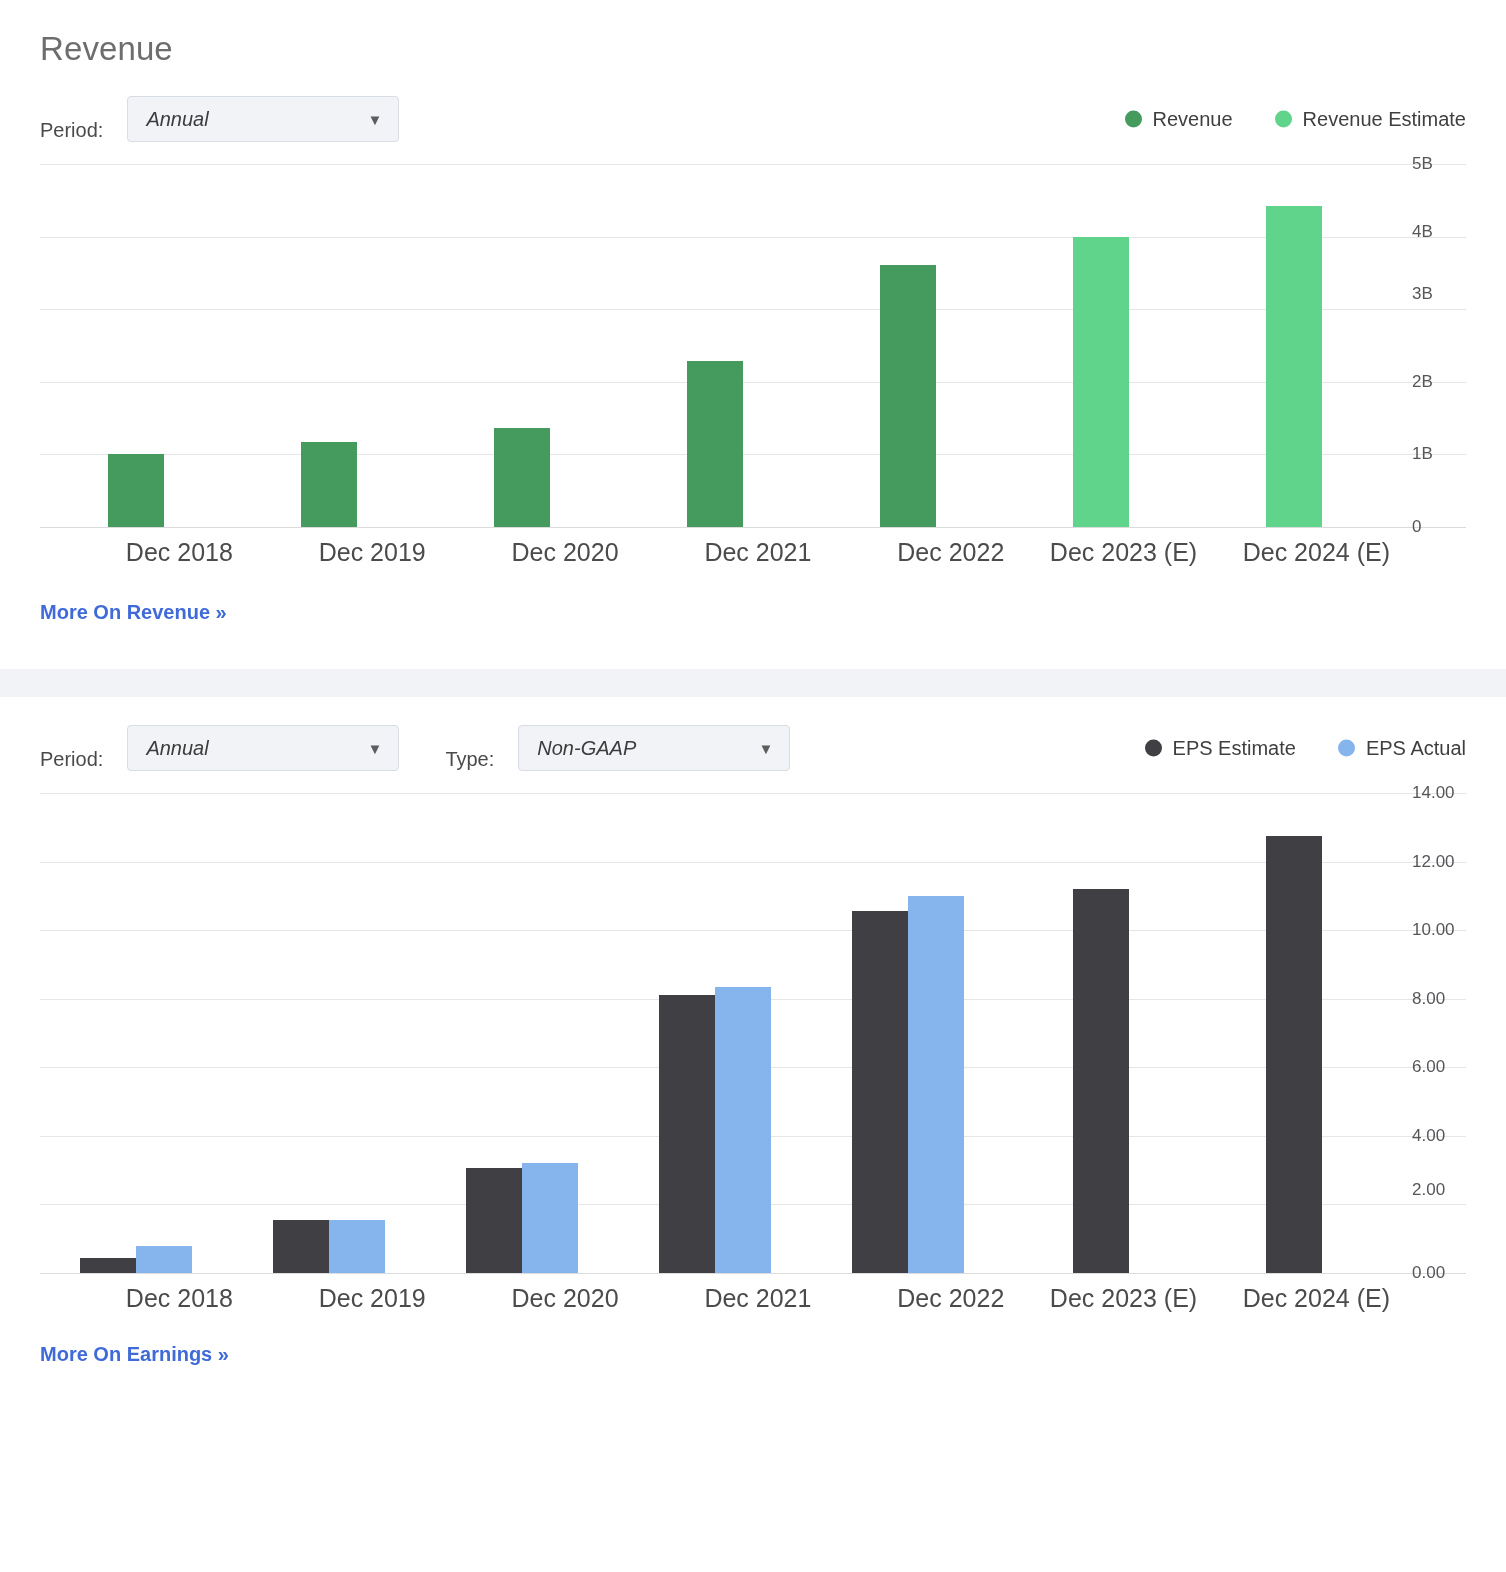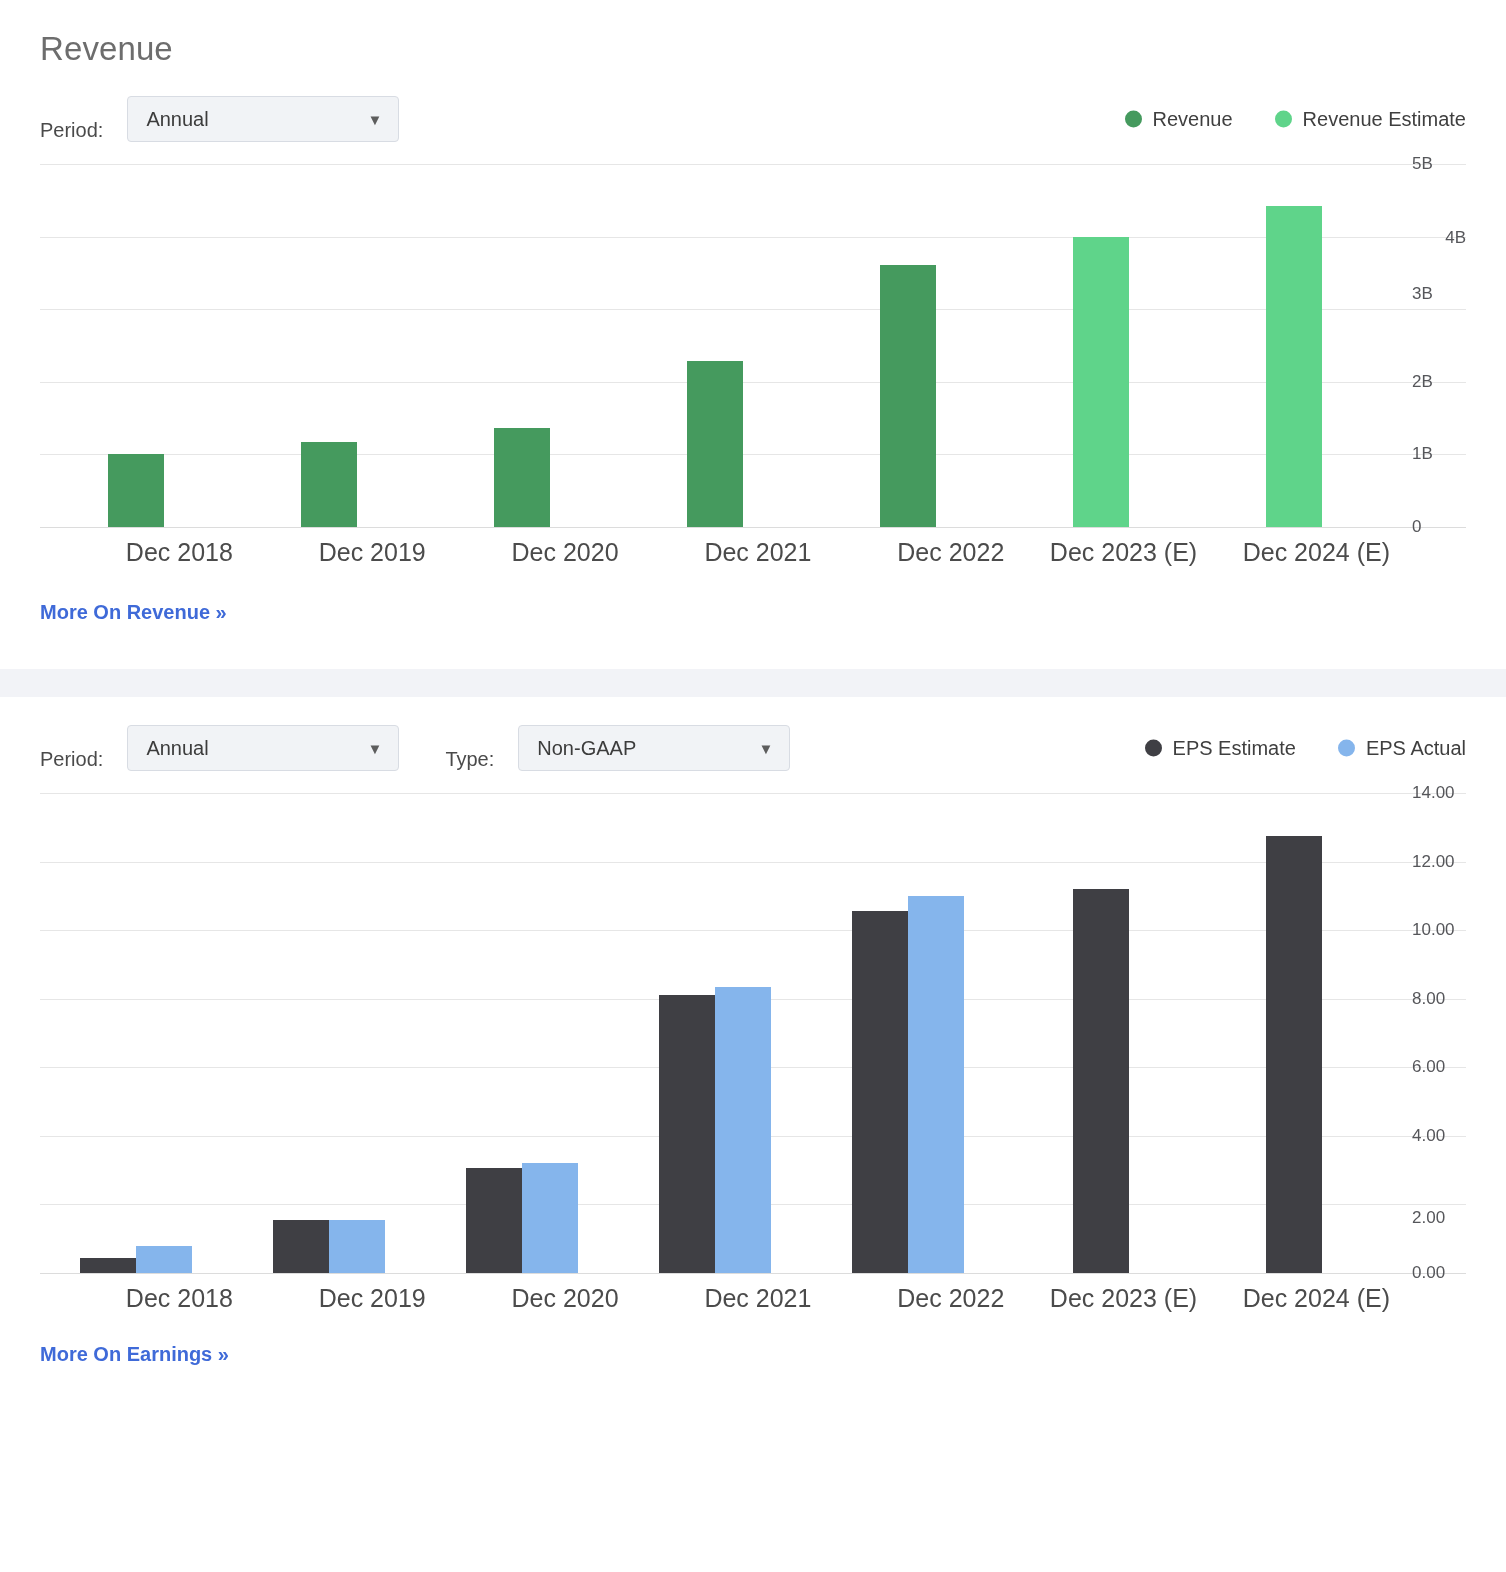--- a/index.html
+++ b/index.html
@@ -47,20 +47,21 @@
     background: #f1f3f6;
     border: 1px solid #d8dce3;
     border-radius: 4px;
     display: flex;
     align-items: center;
     padding: 0 44px 0 18px;
     font-size: 20px;
     color: #3c3c3c;
     cursor: pointer;
     min-width: 272px;
+    font-style: italic;
   }
   .select-box.narrow { min-width: 272px; }
   .select-caret {
     position: absolute;
     right: 16px;
     top: 50%;
     transform: translateY(-50%);
     font-size: 15px;
     color: #5d5d5d;
     line-height: 1;
@@ -192,21 +193,21 @@
       <div class="chart-plot" id="revenue-plot">
           <div class="gridline base" style="top: 363px;"></div>
           <div class="ytick" style="top: 363px;">0</div>
           <div class="gridline" style="top: 290.4px;"></div>
           <div class="ytick" style="top: 290.4px;">1B</div>
           <div class="gridline" style="top: 217.8px;"></div>
           <div class="ytick" style="top: 217.8px;">2B</div>
           <div class="gridline" style="top: 145.2px;"></div>
           <div class="ytick" style="top: 130px;">3B</div>
           <div class="gridline" style="top: 72.6px;"></div>
-          <div class="ytick" style="top: 74px; text-align: right;">4B</div>
+          <div class="ytick" style="top: 68px;">4B</div>
           <div class="gridline" style="top: 0px;"></div>
           <div class="ytick" style="top: 0px;">5B</div>
           <div class="bars-layer">
             <div class="bar-slot">
               <div class="bar-pair">
                 <div class="bar" title="Revenue Dec 2018" style="background: rgb(69, 154, 94); height: 73.326px;"></div>
               </div>
             </div>
             <div class="bar-slot">
               <div class="bar-pair">
@@ -286,21 +287,21 @@
           <span class="legend-text">EPS Actual</span>
         </div>
       </div>
     </div>
 
     <div class="chart-wrap">
       <div class="chart-plot eps" id="eps-plot">
           <div class="gridline base" style="top: 480px;"></div>
           <div class="ytick" style="top: 480px;">0.00</div>
           <div class="gridline" style="top: 411.429px;"></div>
-          <div class="ytick" style="top: 425px;">2.00</div>
+          <div class="ytick" style="top: 397px;">2.00</div>
           <div class="gridline" style="top: 342.857px;"></div>
           <div class="ytick" style="top: 342.857px;">4.00</div>
           <div class="gridline" style="top: 274.286px;"></div>
           <div class="ytick" style="top: 274.286px;">6.00</div>
           <div class="gridline" style="top: 205.714px;"></div>
           <div class="ytick" style="top: 205.714px;">8.00</div>
           <div class="gridline" style="top: 137.143px;"></div>
           <div class="ytick" style="top: 137.143px;">10.00</div>
           <div class="gridline" style="top: 68.5714px;"></div>
           <div class="ytick" style="top: 68.5714px;">12.00</div>

